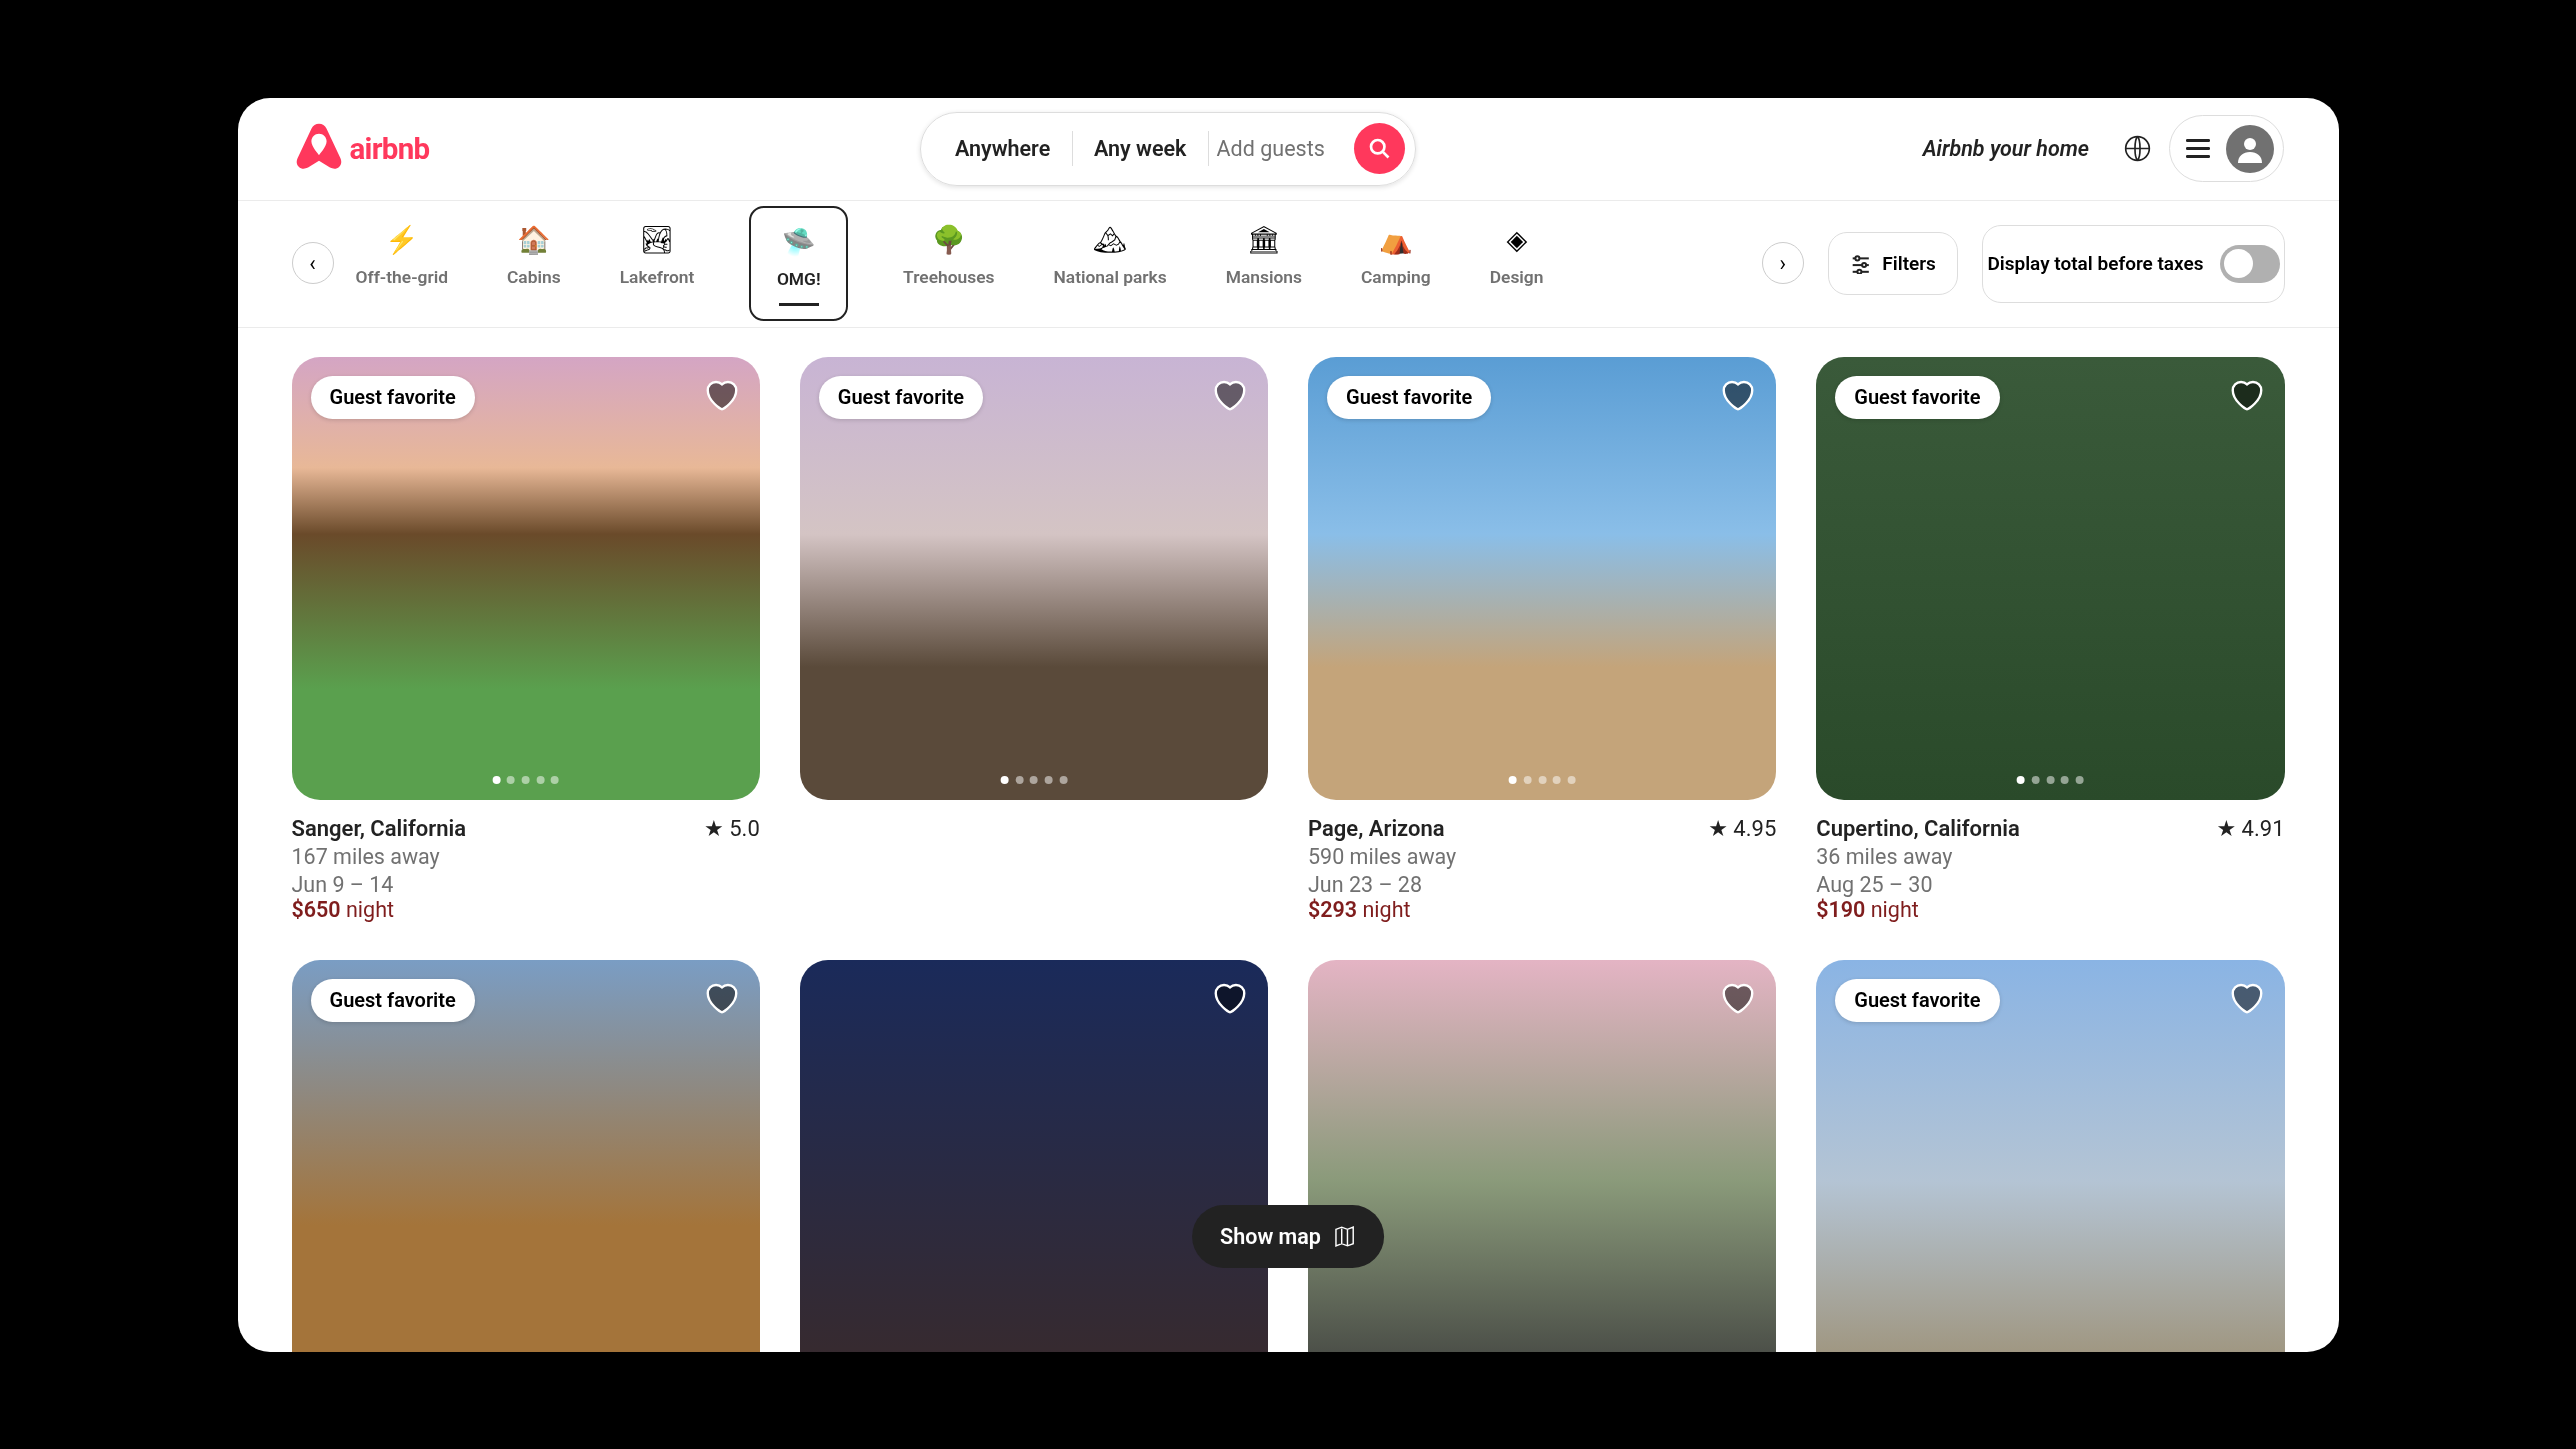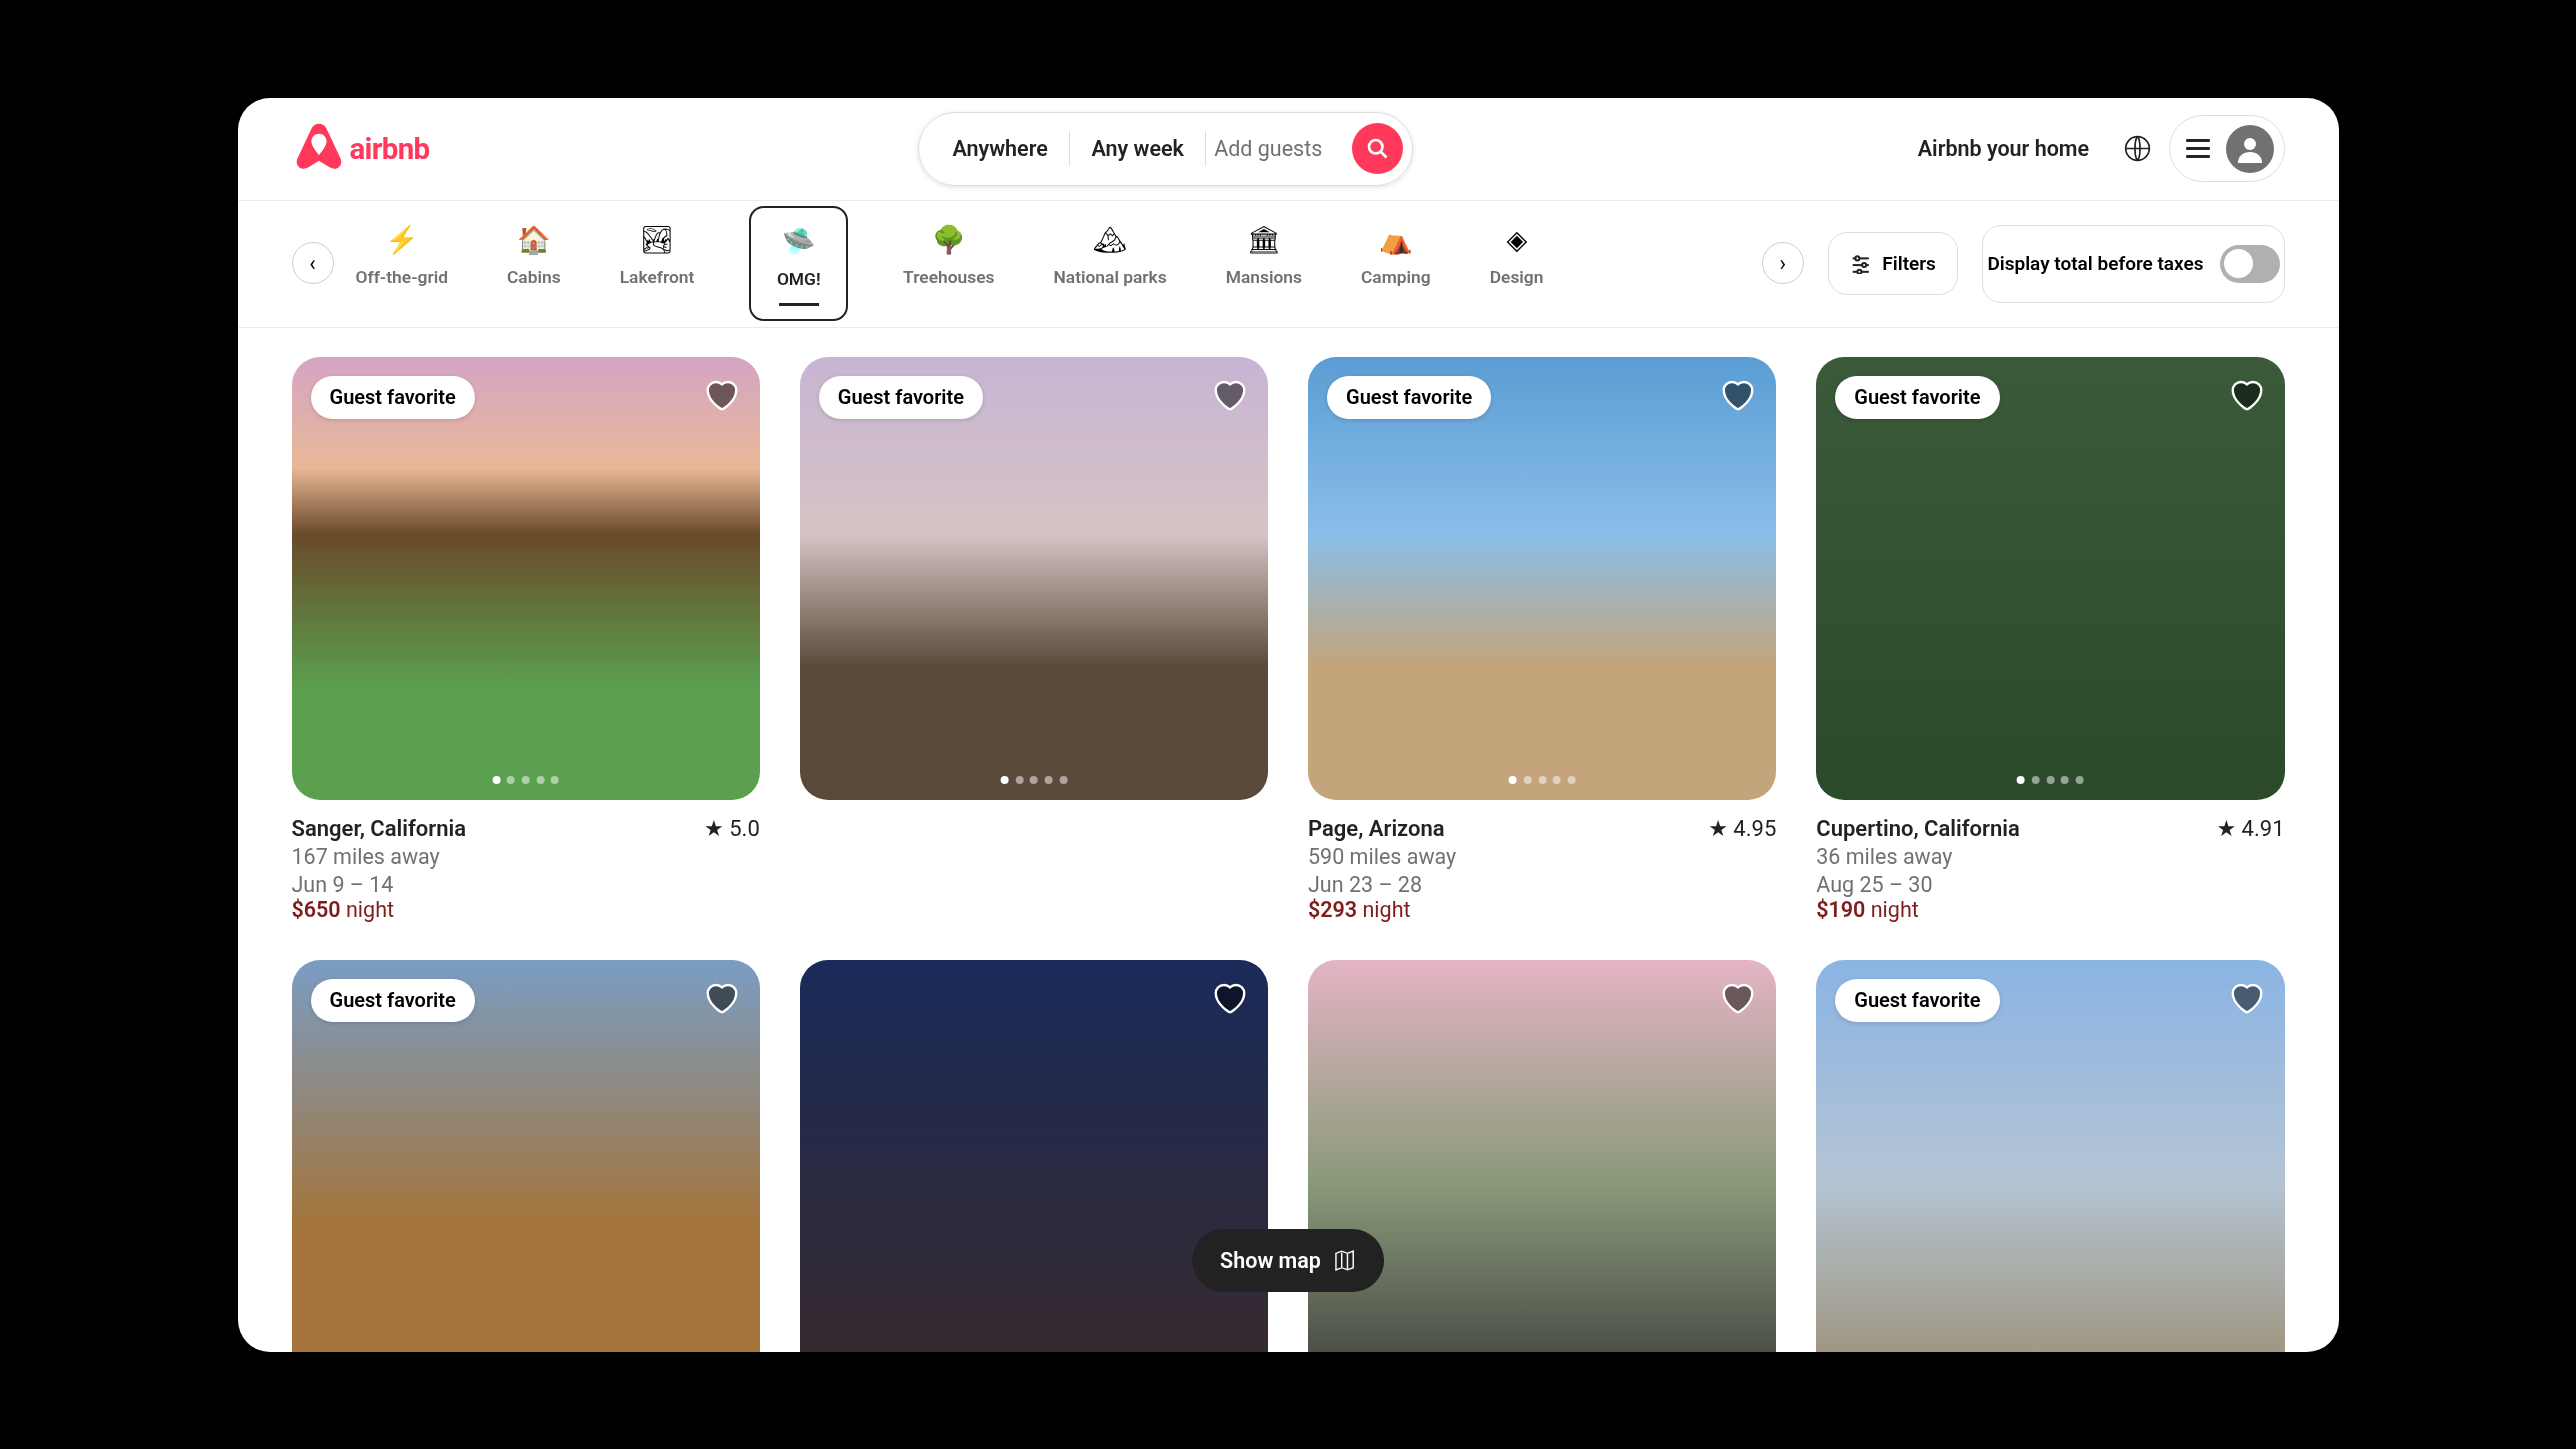--- a/index.html
+++ b/index.html
@@ -49,21 +49,21 @@
 .search-seg.guests { color: #717171; font-weight: 400; padding-left: 8px; }
 .search-divider { width: 0.7px; height: 35px; background: #ddd; }
 .search-btn {
   width: 51px; height: 51px;
   border-radius: 50%;
   background: #ff385c;
   display: flex; align-items: center; justify-content: center;
   margin-left: 8px;
 }
 .search-btn svg { width: 21.5px; height: 21.5px; stroke: #fff; stroke-width: 4; fill: none; }
-.header-right { display: flex; align-items: center; gap: 16px; }
+.header-right { display: flex; align-items: center; gap: 16px; font-style: italic; }
 .host-link { font-size: 21.5px; font-weight: 600; color: #222; padding: 13.4px 16px; border-radius: 27px; }
 .globe-btn { width: 32px; height: 32px; display: flex; align-items: center; justify-content: center; }
 .user-menu {
   display: flex; align-items: center;
   border: 0.7px solid #ddd;
   border-radius: 40px;
   padding: 8px 9.4px 8px 16px;
   gap: 16px;
   height: 67px;
 }
@@ -183,21 +183,21 @@
 .card-info { padding-top: 16px; }
 .card-title-row { display: flex; justify-content: space-between; align-items: baseline; }
 .card-title { font-size: 22px; font-weight: 600; color: #222; overflow: hidden; text-overflow: ellipsis; white-space: nowrap; padding-right:8px; }
 .card-rating { font-size: 22px; color: #222; display: flex; align-items: center; gap: 5.4px; flex-shrink: 0; }
 .card-sub { font-size: 21.5px; color: #717171; margin-top: 2.7px; }
 .card-price { font-size: 21.5px; color: #7f1d1d; }
 .card-price strong { font-weight: 600; }
 
 .show-map {
   position: absolute;
-  bottom: 60px;
+  bottom: 84px;
   left: 50%;
   transform: translateX(-50%);
   background: #222;
   color: #fff;
   border-radius: 32px;
   padding: 19px 28px;
   font-size: 21.5px;
   font-weight: 600;
   display: flex;
   align-items: center;

